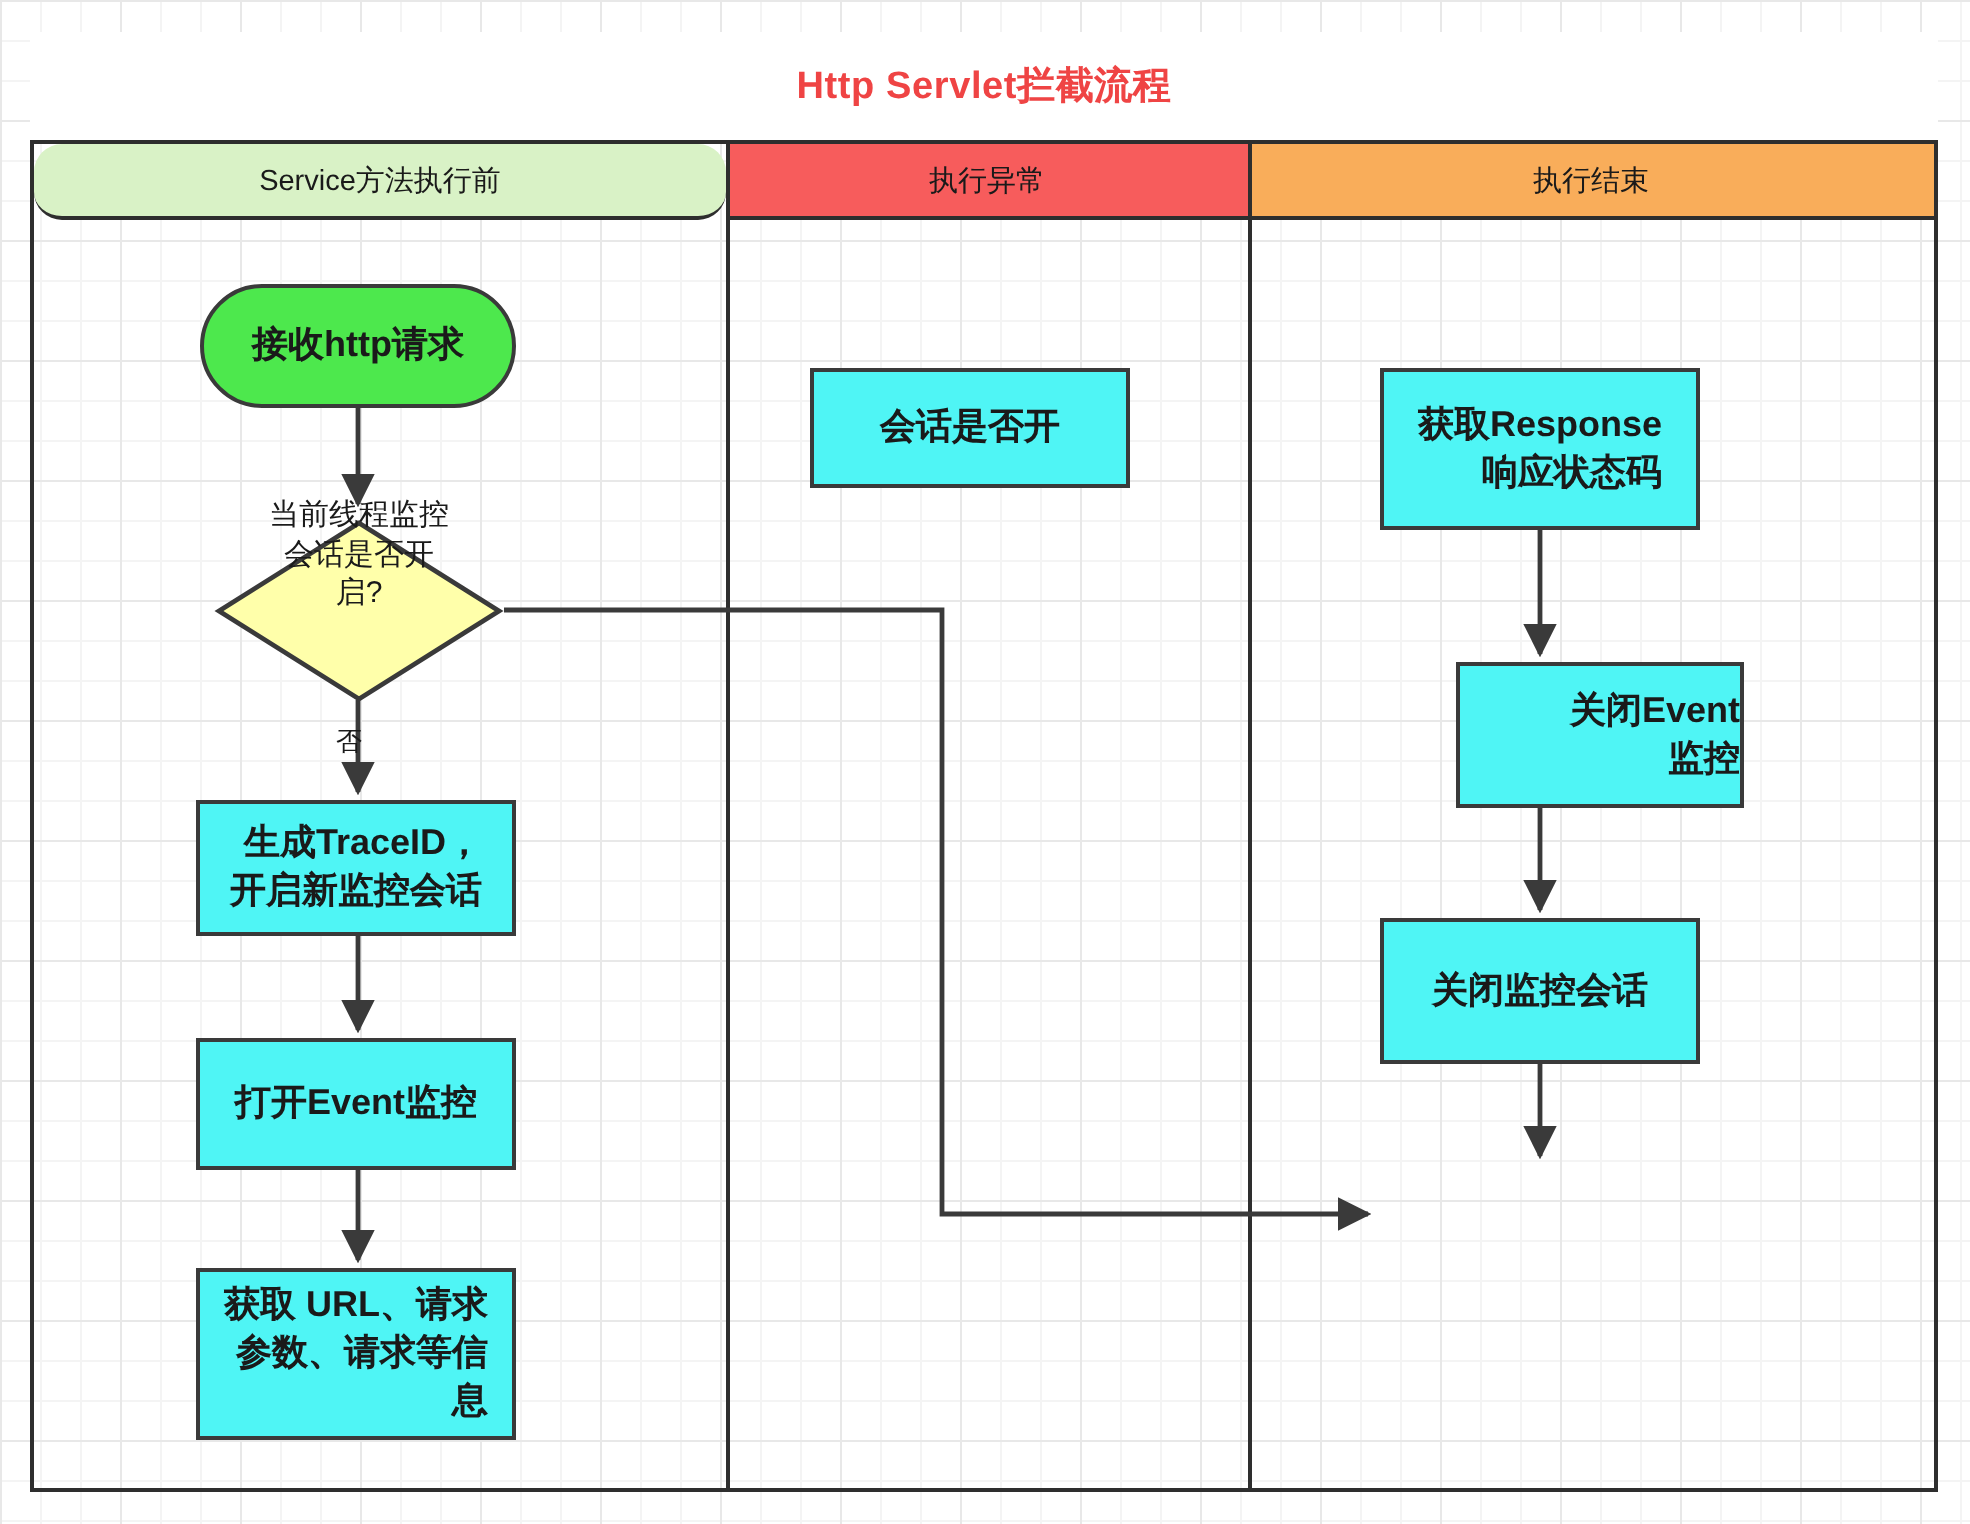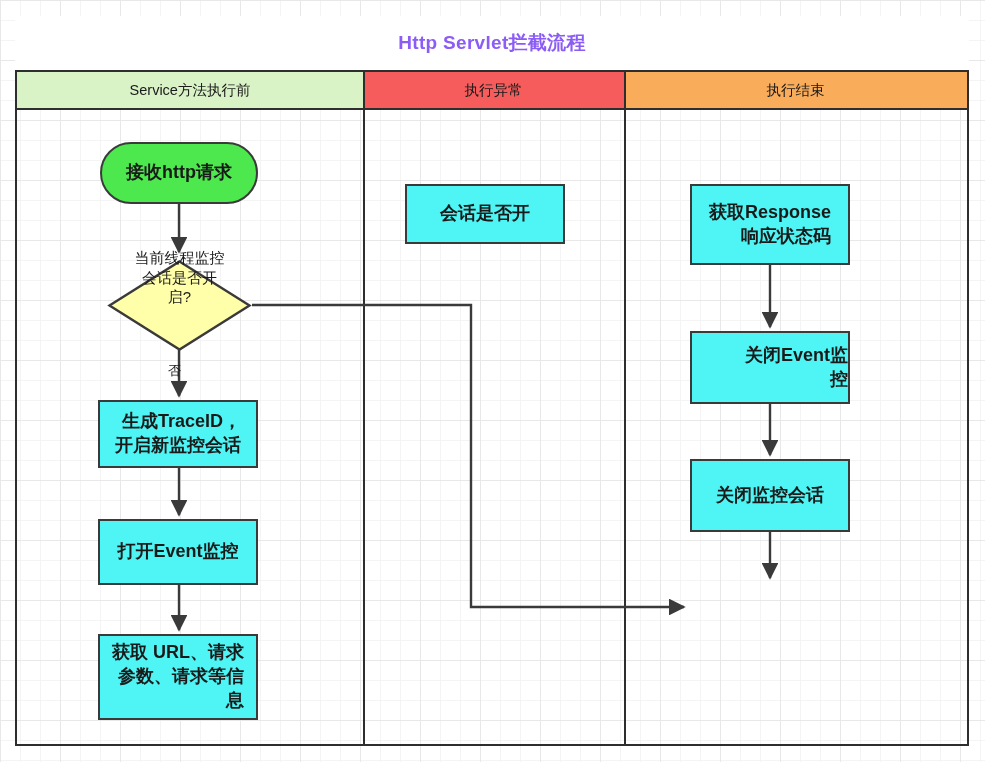--- a/index.html
+++ b/index.html
@@ -52,21 +52,21 @@
     width: 954px;
     height: 56px;
     box-sizing: border-box;
     border-bottom: 2px solid #2e2e2e;
     background: #ffffff;
     display: flex;
     align-items: center;
     justify-content: center;
     font-size: 19px;
     font-weight: bold;
-    color: #8b5cf6;
+    color: #ef4444;
     letter-spacing: .3px;
   }
 
   .lane-head {
     position: absolute;
     height: 38px;
     box-sizing: border-box;
     border-bottom: 2px solid #2e2e2e;
     display: flex;
     align-items: center;
@@ -154,21 +154,21 @@
 </style>
 </head>
 <body>
 
 <div id="canvas">
 
   <div class="pool"></div>
 
   <div class="pool-title">Http Servlet拦截流程</div>
 
-  <div class="lane-head" style="left:17px;  top:72px; width:346px; background:#d9f2c6;">Service方法执行前</div>
+  <div class="lane-head" style="left:17px;  top:72px; width:346px; background:#d9f2c6;border-radius:14px;">Service方法执行前</div>
   <div class="lane-head" style="left:363px; top:72px; width:261px; background:#f75c5c;">执行异常</div>
   <div class="lane-head" style="left:624px; top:72px; width:343px; background:#f9ad5a;">执行结束</div>
 
   <div class="lane-div" style="left:363px; top:72px; height:672px;"></div>
   <div class="lane-div" style="left:624px; top:72px; height:672px;"></div>
 
   <svg id="edges">
     <defs>
       <marker id="arrow" viewBox="0 0 10 10" refX="9" refY="5" markerWidth="7" markerHeight="7" orient="auto-start-reverse">
         <path d="M 0 0 L 10 5 L 0 10 z" fill="#3a3a3a"></path>
@@ -228,18 +228,18 @@
 
   <div class="node proc" style="left:98px; top:634px; width:160px; height:86px;">获取 URL、请求
 参数、请求等信
 息</div>
 
   <div class="node proc" style="left:405px; top:184px; width:160px; height:60px;">会话是否开</div>
 
   <div class="node proc" style="left:690px; top:184px; width:160px; height:81px;">获取Response
 响应状态码</div>
 
-  <div class="node proc" style="left:690px; top:331px; width:160px; height:73px;padding-left:44px;">关闭Event监控</div>
+  <div class="node proc" style="left:728px; top:331px; width:144px; height:73px;padding-left:44px;">关闭Event监控</div>
 
   <div class="node proc" style="left:690px; top:459px; width:160px; height:73px;">关闭监控会话</div>
 
 
 </div>
 
 </body></html>

